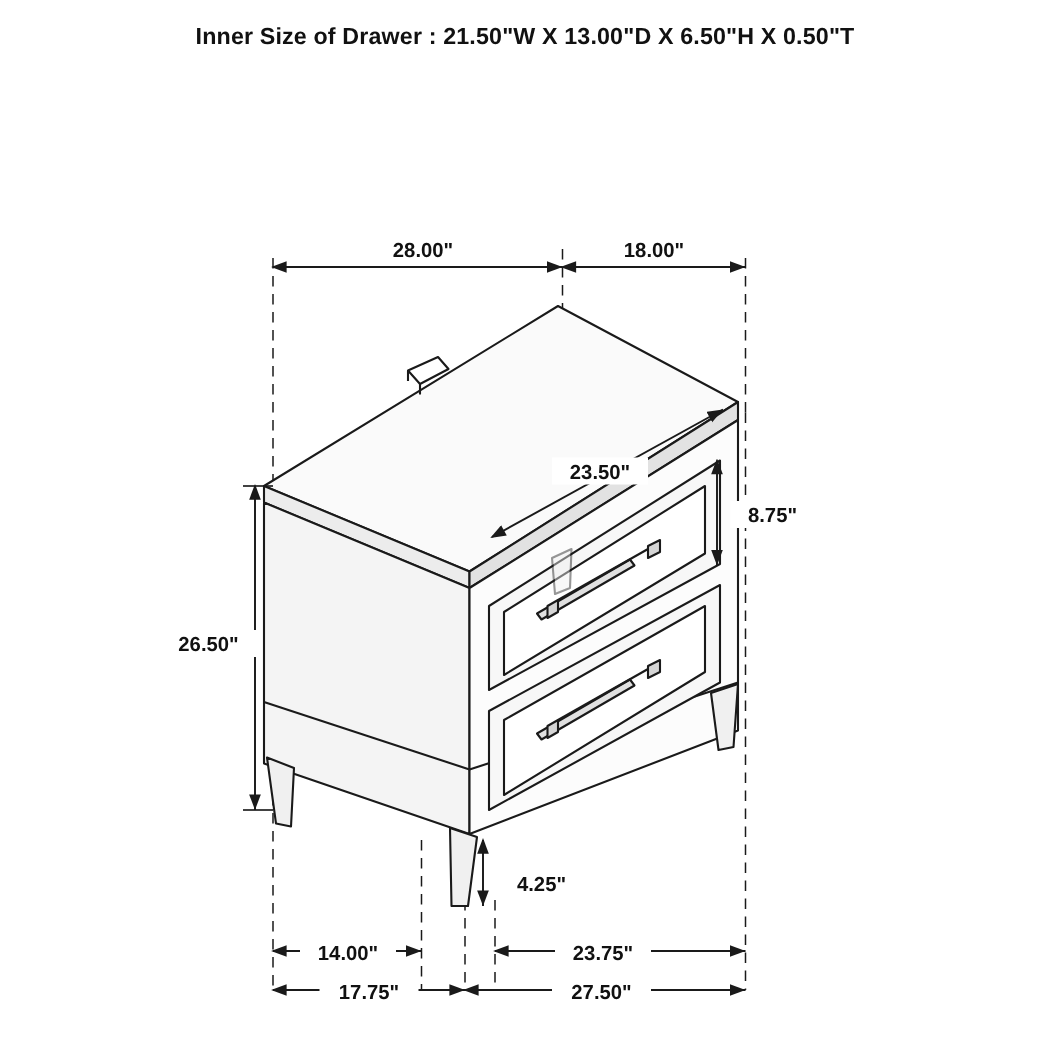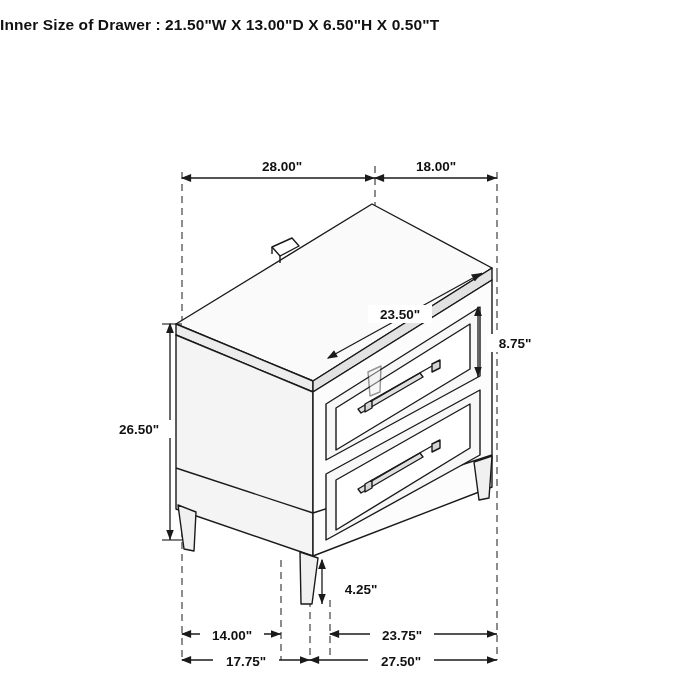--- a/index.html
+++ b/index.html
@@ -18,21 +18,21 @@
   #stage {
     position: relative;
     width: 700px;
     height: 700px;
   }
   #title {
     position: absolute;
     top: 16px;
     left: 0;
     width: 700px;
-    text-align: left;
+    text-align: center;
     font-size: 15.5px;
     font-weight: bold;
     letter-spacing: 0.1px;
     color: #111;
   }
   svg#drawing {
     position: absolute;
     top: 0;
     left: 0;
     width: 700px;

